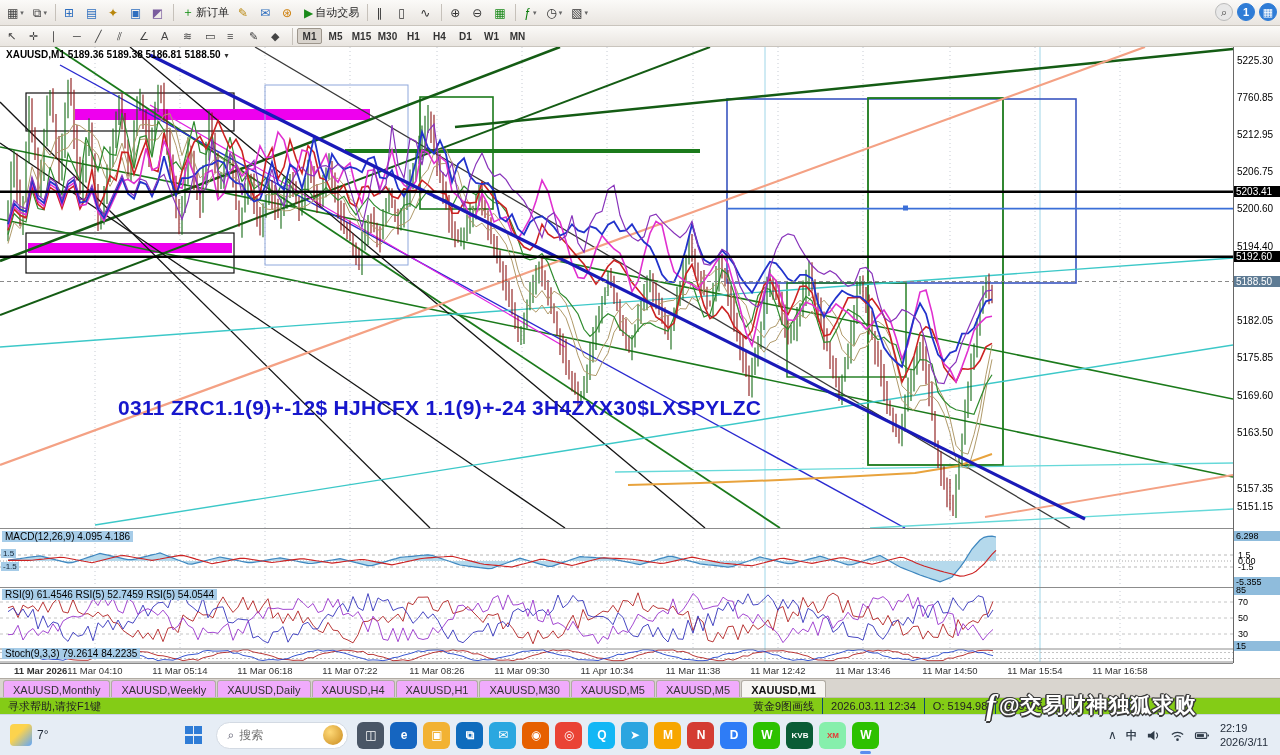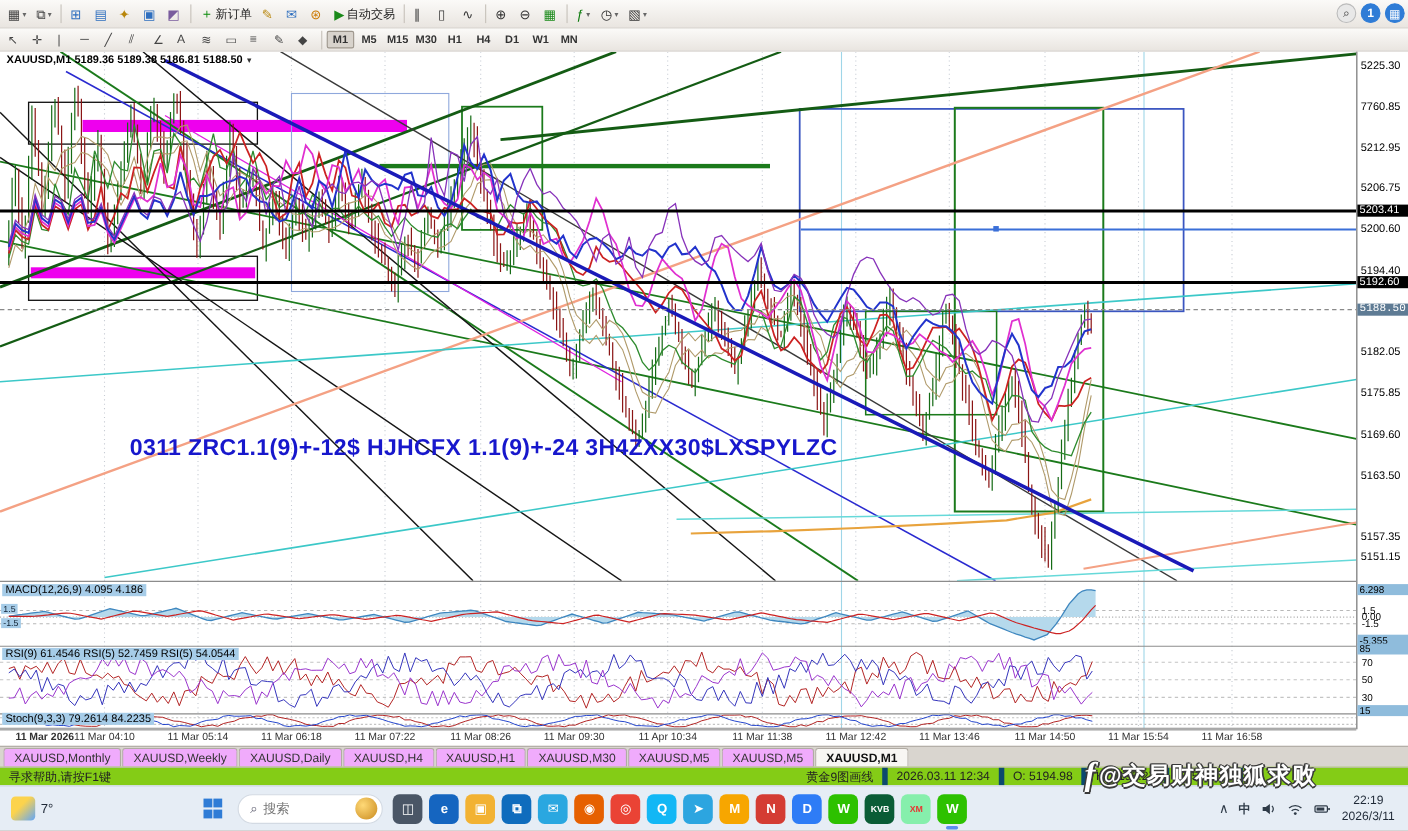--- a/index.html
+++ b/index.html
@@ -54,21 +54,21 @@
 .tabs{position:absolute;left:0;top:678px;width:100%;height:19px;background:#d9d5cf;
   border-top:1px solid #b0aba3;display:flex;align-items:flex-end;padding-left:3px}
 .tab{height:17px;padding:1px 9px 0;font-size:11px;color:#333;background:#f0abfc;
   border:1px solid #b0aba3;border-bottom:none;border-radius:3px 3px 0 0;margin-right:1px;
   display:flex;align-items:center;white-space:nowrap}
 .tab.active{background:#f8f6f3;font-weight:bold;color:#111}
 
 
 .status{position:absolute;left:0;top:697px;width:100%;height:17px;background:#84cc16;
   border-top:1px solid #c2bdb6;display:flex;align-items:flex-start;font-size:11px;color:#222}
-.seg{padding:0 8px;border-right:5px solid #0c4a6e;height:100%;display:flex;align-items:center;white-space:nowrap}
+.seg{padding:0 8px;border-right:1px solid #0c4a6e;height:100%;display:flex;align-items:center;white-space:nowrap}
 .seg.help{flex:1;border-right:none}
 .seg.pad{width:150px;border-right:none}
 
 
 .taskbar{position:absolute;left:0;top:714px;width:100%;height:41px;background:#e6edf5;
   border-top:1px solid #cbd5e1;display:flex;align-items:center}
 .weather{display:flex;align-items:center;gap:5px;padding:0 10px;font-size:12px;color:#1f2937}
 .wicon{width:22px;height:22px;border-radius:4px;background:linear-gradient(135deg,#fcd34d 40%,#60a5fa)}
 .tspacer{width:118px}
 .start{width:34px;height:34px;display:flex;align-items:center;justify-content:center;border-radius:4px}
@@ -80,21 +80,21 @@
 .search input{border:none;outline:none;width:58px;font-size:12px;color:#555;background:transparent;
   font-family:"Liberation Sans","DejaVu Sans",sans-serif}
 .simg{width:20px;height:20px;border-radius:50%;background:radial-gradient(circle at 35% 35%,#ffd977,#c98a1e);margin-left:auto}
 .appicon{width:27px;height:27px;border-radius:6px;margin:0 3px;display:flex;align-items:center;
   justify-content:center;color:#fff;font-weight:bold;font-size:12px;position:relative}
 .appicon.small{font-size:8px;letter-spacing:0}
 .appicon.active::after{content:"";position:absolute;bottom:-5px;left:8px;width:11px;height:3px;border-radius:2px;background:#5b8def}
 .tray{margin-left:auto;display:flex;align-items:center;gap:9px;padding-right:12px;color:#2f3b48}
 .tray .glyph{font-size:12px}
 .lang{font-size:11px;font-weight:bold}
-.clock{text-align:center;font-size:11px;line-height:1.3;color:#1f2937}
+.clock{text-align:left;font-size:11px;line-height:1.3;color:#1f2937}
 
 
 .watermark{position:absolute;left:986px;top:688px;display:flex;align-items:center;gap:3px;
   z-index:60;pointer-events:none;color:#fff;font-weight:bold}
 .wlogo{font-family:"Liberation Serif","DejaVu Serif",serif;font-style:italic;font-size:30px;
   text-shadow:-1.5px 0 #3a3a3a,1.5px 0 #3a3a3a,0 -1.5px #3a3a3a,0 1.5px #3a3a3a,1px 1px #3a3a3a,-1px -1px #3a3a3a}
 .wtext{font-size:21px;letter-spacing:1px;
   text-shadow:-1.5px 0 #3a3a3a,1.5px 0 #3a3a3a,0 -1.5px #3a3a3a,0 1.5px #3a3a3a,1px 1px #3a3a3a,-1px -1px #3a3a3a}
 </style>
 </head>
@@ -328,21 +328,21 @@
 
   <div class="scale">
       <div class="pl" style="top: 7.5px;">5225.30</div>
       <div class="pl" style="top: 44.5px;">7760.85</div>
       <div class="pl" style="top: 81.8px;">5212.95</div>
       <div class="pl" style="top: 119.2px;">5206.75</div>
       <div class="pl tag" style="top: 139.3px;">5203.41</div>
       <div class="pl" style="top: 156.2px;">5200.60</div>
       <div class="pl" style="top: 193.5px;">5194.40</div>
       <div class="pl tag" style="top: 204.4px;">5192.60</div>
-      <div class="pl cur" style="top: 229px; font-family: Liberation Mono, monospace;">5188.50</div>
+      <div class="pl cur" style="top: 229px;">5188.50</div>
       <div class="pl" style="top: 267.9px;">5182.05</div>
       <div class="pl" style="top: 305.2px;">5175.85</div>
       <div class="pl" style="top: 342.8px;">5169.60</div>
       <div class="pl" style="top: 379.5px;">5163.50</div>
       <div class="pl" style="top: 436px;">5157.35</div>
       <div class="pl" style="top: 453.9px;">5151.15</div>
       <div class="irl hl" style="top: 484px;">6.298</div>
       <div class="irl" style="top: 503px;">1.5</div>
       <div class="irl" style="top: 509px;">0.00</div>
       <div class="irl" style="top: 515px;">-1.5</div>

